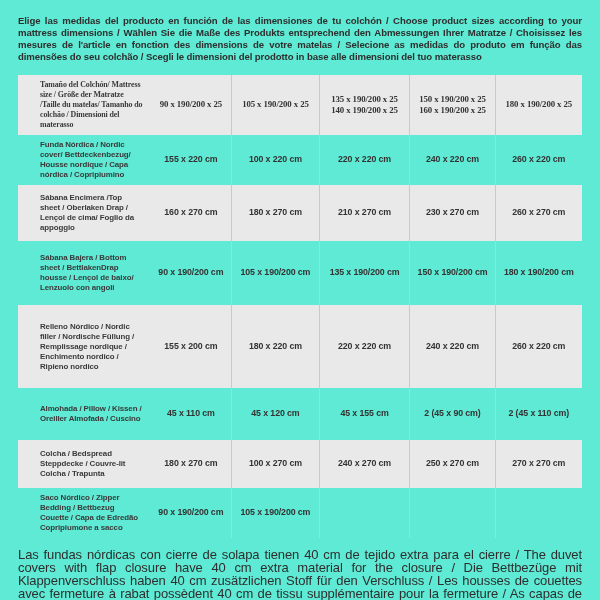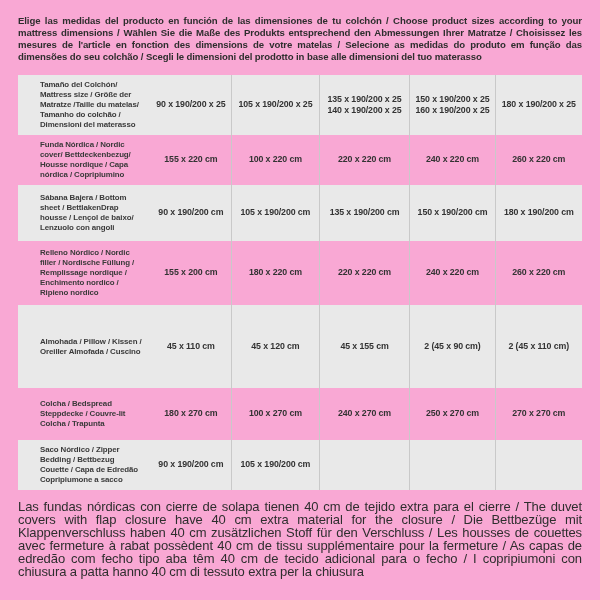--- a/index.html
+++ b/index.html
@@ -1,27 +1,27 @@
 <!DOCTYPE html>
 <html style="--row-alt: #e9e9e9; --divider: #c9c9c9; --text: #333333;"><head>
 <meta charset="utf-8">
 <style>
   * { margin: 0; padding: 0; box-sizing: border-box; }
   html, body { width: 600px; height: 600px; background: #fff; }
   body { font-family: "Liberation Sans", sans-serif; color: var(--text, #333); }
-  .page { width: 600px; height: 600px; padding: 15px 18px 0 18px; overflow: hidden; background: #f9a8d4; }
+  .page { width: 600px; height: 600px; padding: 15px 18px 0 18px; overflow: hidden; background: #5eead4; }
   .intro {
     font-size: 9.6px; font-weight: 700; line-height: 12px;
     text-align: justify; letter-spacing: -0.1px; color: #2e2e2e;
   }
   table.size-table {
     width: 100%; border-collapse: collapse; table-layout: fixed; margin-top: 12px;
   }
   table.size-table tr:nth-child(odd) { background: var(--row-alt, #e9e9e9); }
-  table.size-table tr:nth-child(1) { height: 56px; }
+  table.size-table tr:nth-child(1) { height: 56px; font-family: Liberation Serif, serif; }
   table.size-table tr:nth-child(2) { height: 48px; }
   table.size-table tr:nth-child(3) { height: 56px; }
   table.size-table tr:nth-child(4) { height: 64px; }
   table.size-table tr:nth-child(5) { height: 83px; }
   table.size-table tr:nth-child(6) { height: 52px; }
   table.size-table tr:nth-child(7) { height: 48px; }
   table.size-table tr:nth-child(8) { height: 48px; }
   table.size-table th {
     text-align: left; vertical-align: middle; font-weight: 700;
     font-size: 7.9px; line-height: 10px; letter-spacing: -0.1px;
@@ -67,20 +67,28 @@
       </tr>
       <tr>
         <th>Funda Nórdica / Nordic cover/ Bettdeckenbezug/ Housse nordique / Capa nórdica / Copripiumino</th>
         <td>155 x 220 cm</td>
         <td>100 x 220 cm</td>
         <td>220 x 220 cm</td>
         <td>240 x 220 cm</td>
         <td>260 x 220 cm</td>
       </tr>
       <tr>
+        <th>Sábana Encimera /Top sheet / Oberlaken Drap / Lençol de cima/ Foglio da appoggio</th>
+        <td>160 x 270 cm</td>
+        <td>180 x 270 cm</td>
+        <td>210 x 270 cm</td>
+        <td>230 x 270 cm</td>
+        <td>260 x 270 cm</td>
+      </tr>
+      <tr>
         <th>Sábana Bajera / Bottom sheet / BettlakenDrap housse / Lençol de baixo/ Lenzuolo con angoli</th>
         <td>90 x 190/200 cm</td>
         <td>105 x 190/200 cm</td>
         <td>135 x 190/200 cm</td>
         <td>150 x 190/200 cm</td>
         <td>180 x 190/200 cm</td>
       </tr>
       <tr>
         <th>Relleno Nórdico / Nordic filler / Nordische Füllung / Remplissage nordique / Enchimento nordico / Ripieno nordico</th>
         <td>155 x 200 cm</td>

